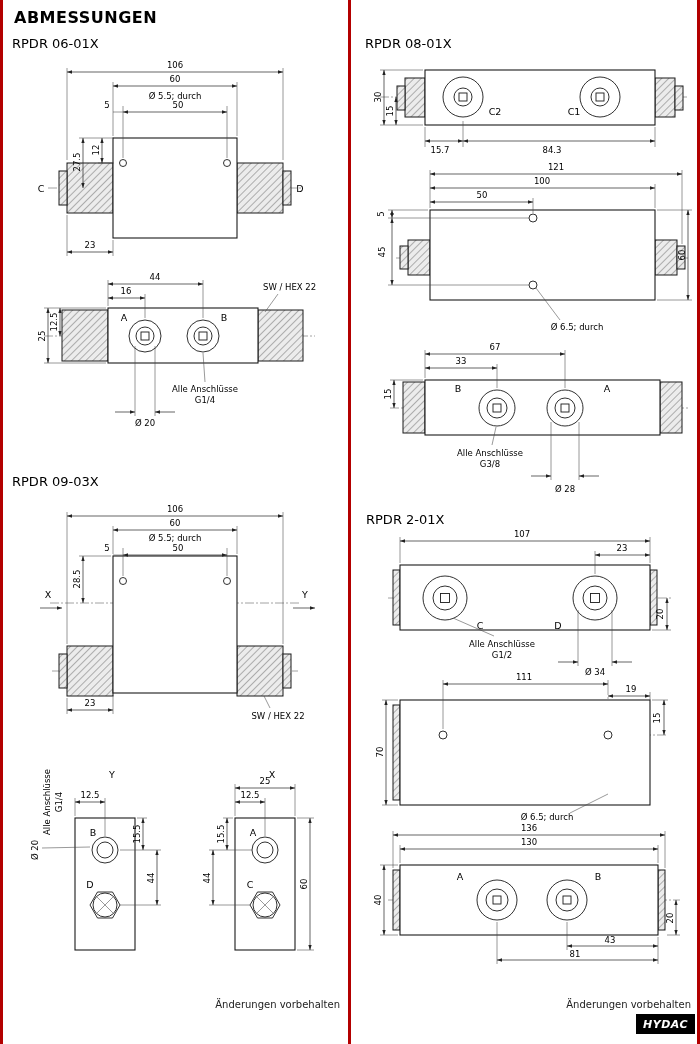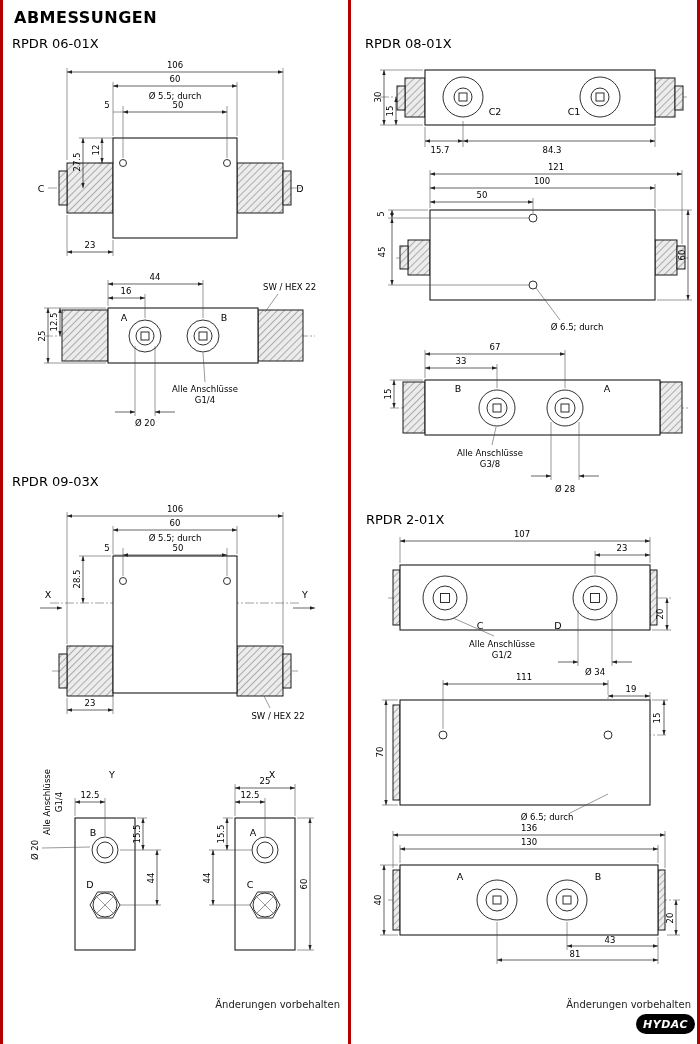--- a/index.html
+++ b/index.html
@@ -4,21 +4,21 @@
 <style>
   html,body{margin:0;padding:0;background:#e9e9e9;}
   .page{position:relative;width:700px;height:1044px;background:#ffffff;
         font-family:"DejaVu Sans",sans-serif;overflow:hidden;}
   .vrule{position:absolute;top:0;width:3px;height:1044px;background:#b30000;}
   .title{position:absolute;left:14px;top:8px;font-size:16px;font-weight:bold;
          letter-spacing:.5px;color:#000;}
   .seclabel{position:absolute;font-size:13px;color:#000;}
   .footer{position:absolute;font-size:10px;color:#222;width:160px;text-align:right;}
   .logo{position:absolute;left:636px;top:1014px;width:59px;height:20px;background:#000;
-        border-radius:10px;color:#fff;display:flex;align-items:center;justify-content:center;
+        border-radius:0;color:#fff;display:flex;align-items:center;justify-content:center;
         font-size:11px;font-weight:bold;font-style:italic;letter-spacing:.5px;}
   svg.drw{position:absolute;overflow:visible;}
   
   .o  {fill:#ffffff;stroke:#1a1a1a;stroke-width:1.1;}
   .o2 {fill:none;stroke:#1a1a1a;stroke-width:0.9;}
   .hx {fill:url(#hatch);stroke:#1a1a1a;stroke-width:1;}
   .ext{stroke:#444;stroke-width:0.55;fill:none;}
   .cl {stroke:#555;stroke-width:0.55;fill:none;stroke-dasharray:9 2 2 2;}
   .dim{stroke:#222;stroke-width:0.7;fill:none;marker-start:url(#arr);marker-end:url(#arr);}
   .dime{stroke:#222;stroke-width:0.7;fill:none;marker-end:url(#arr);}

